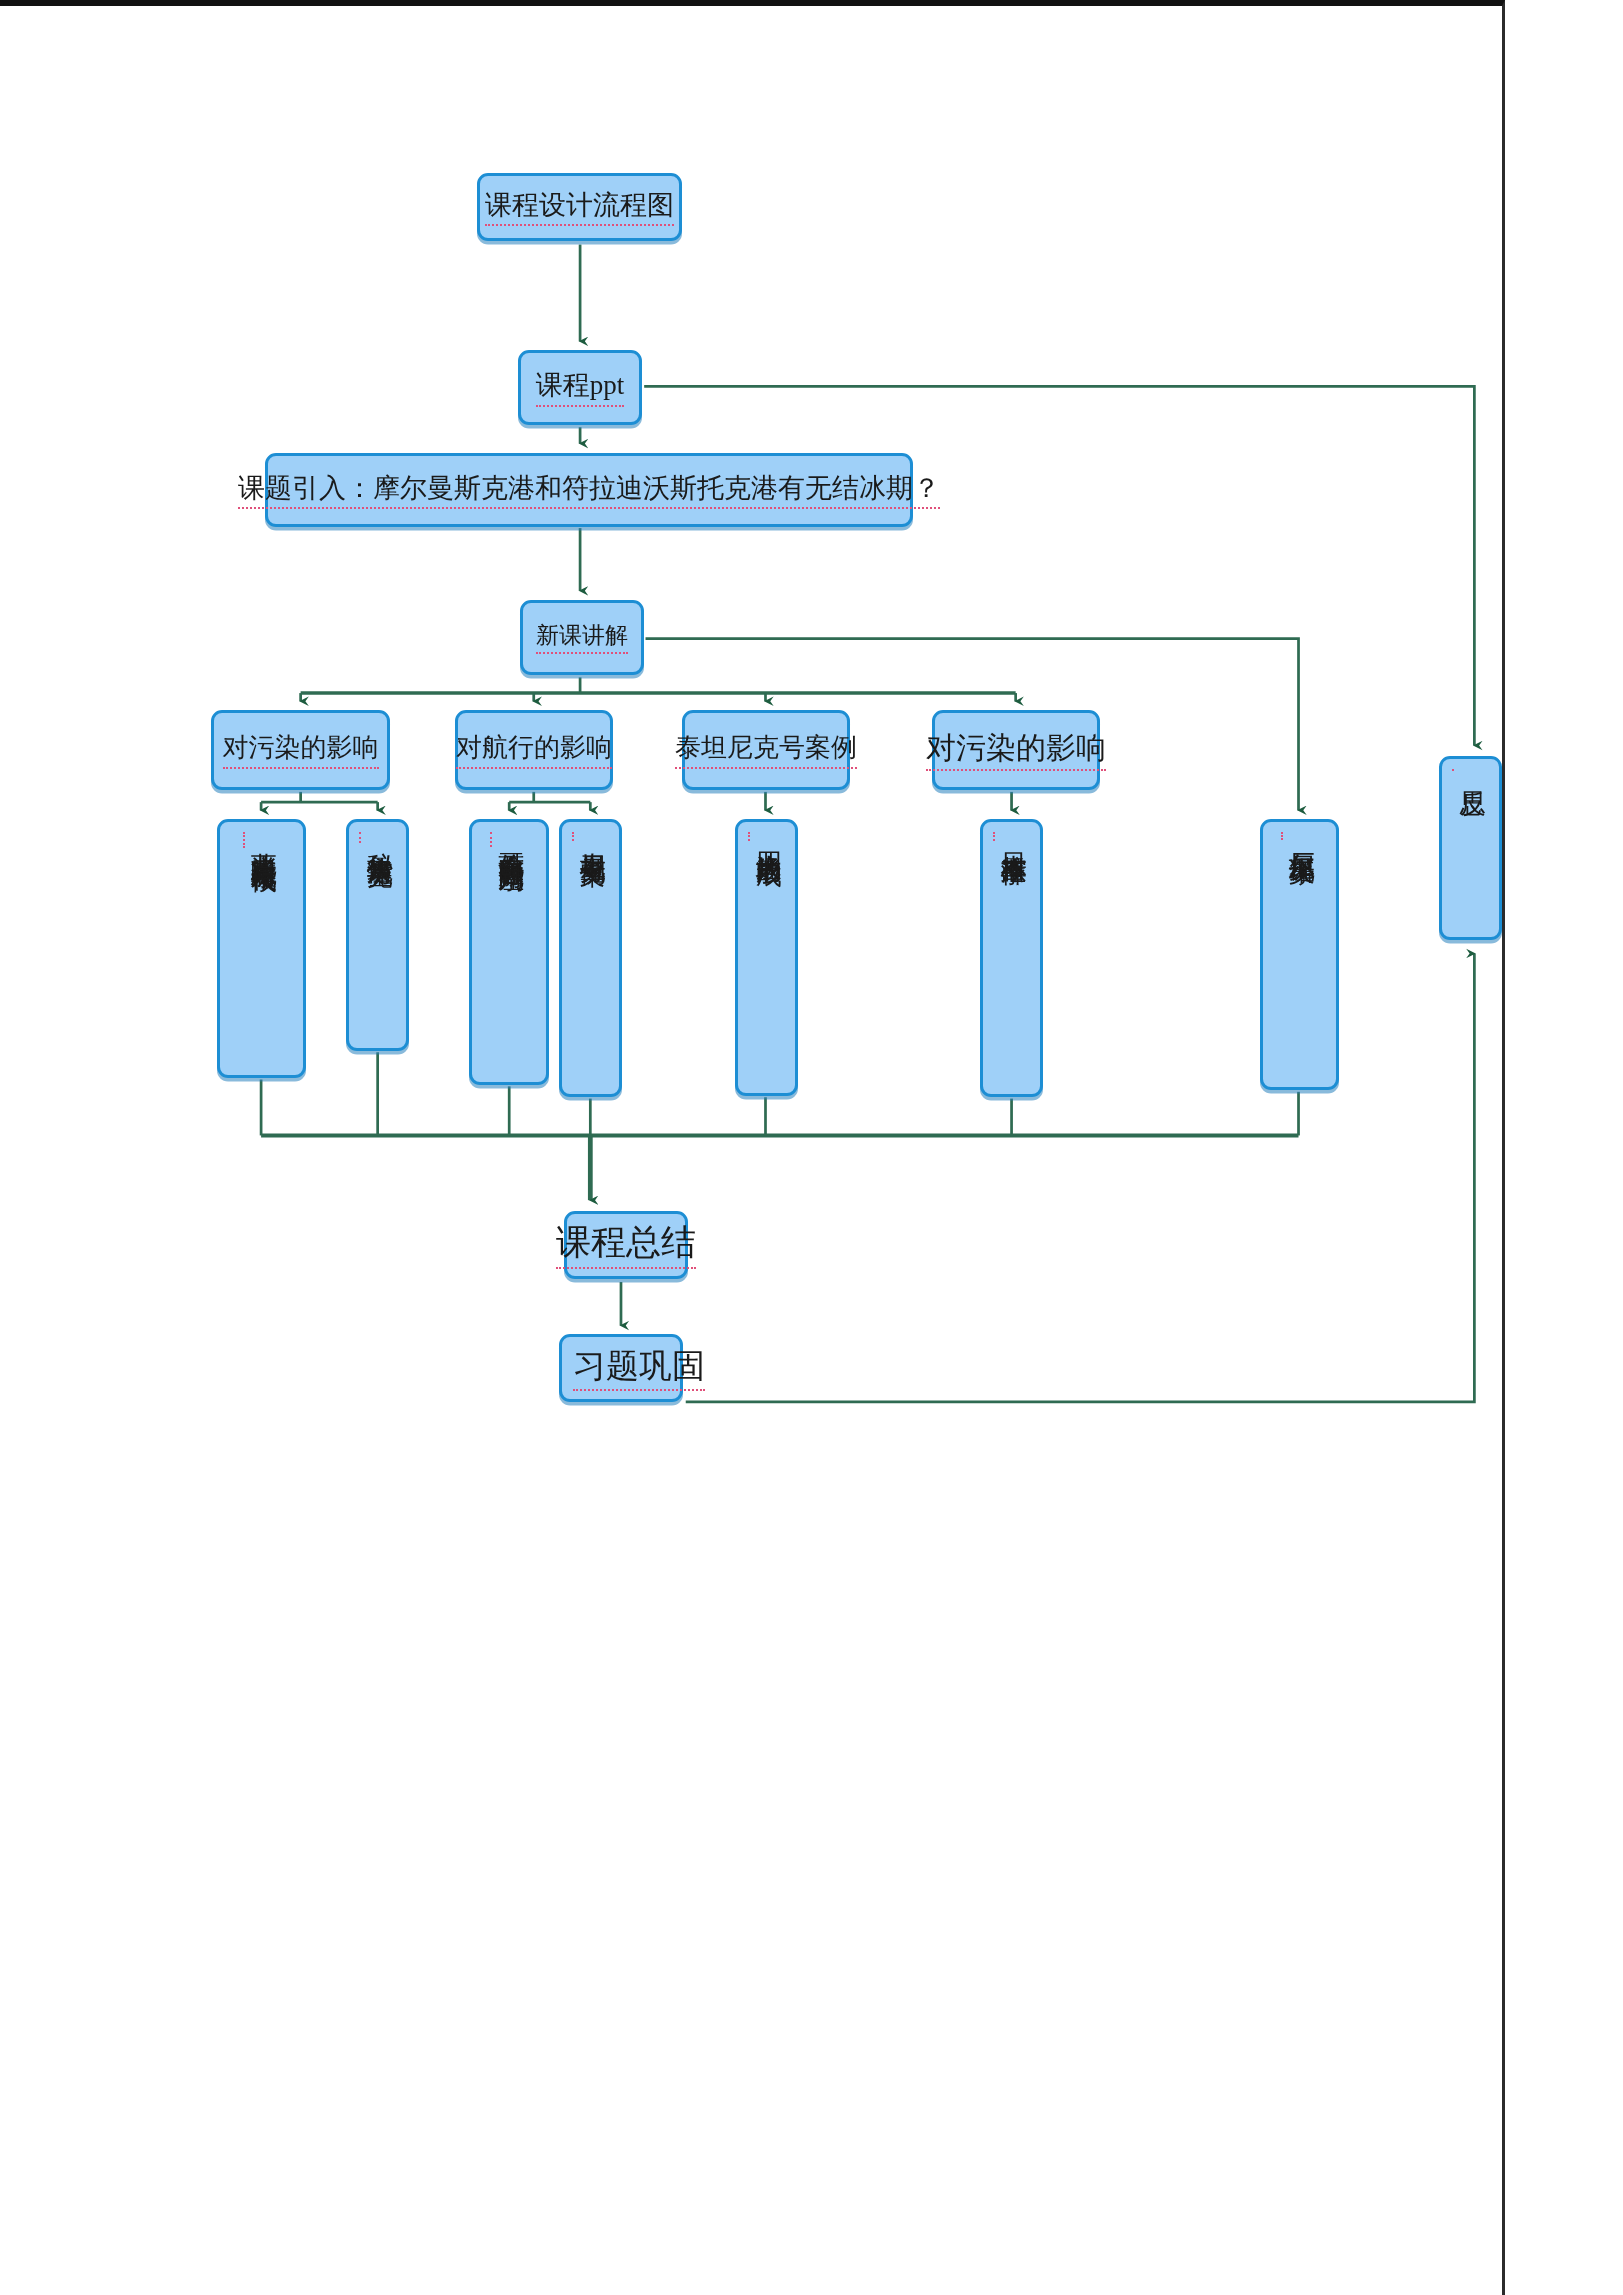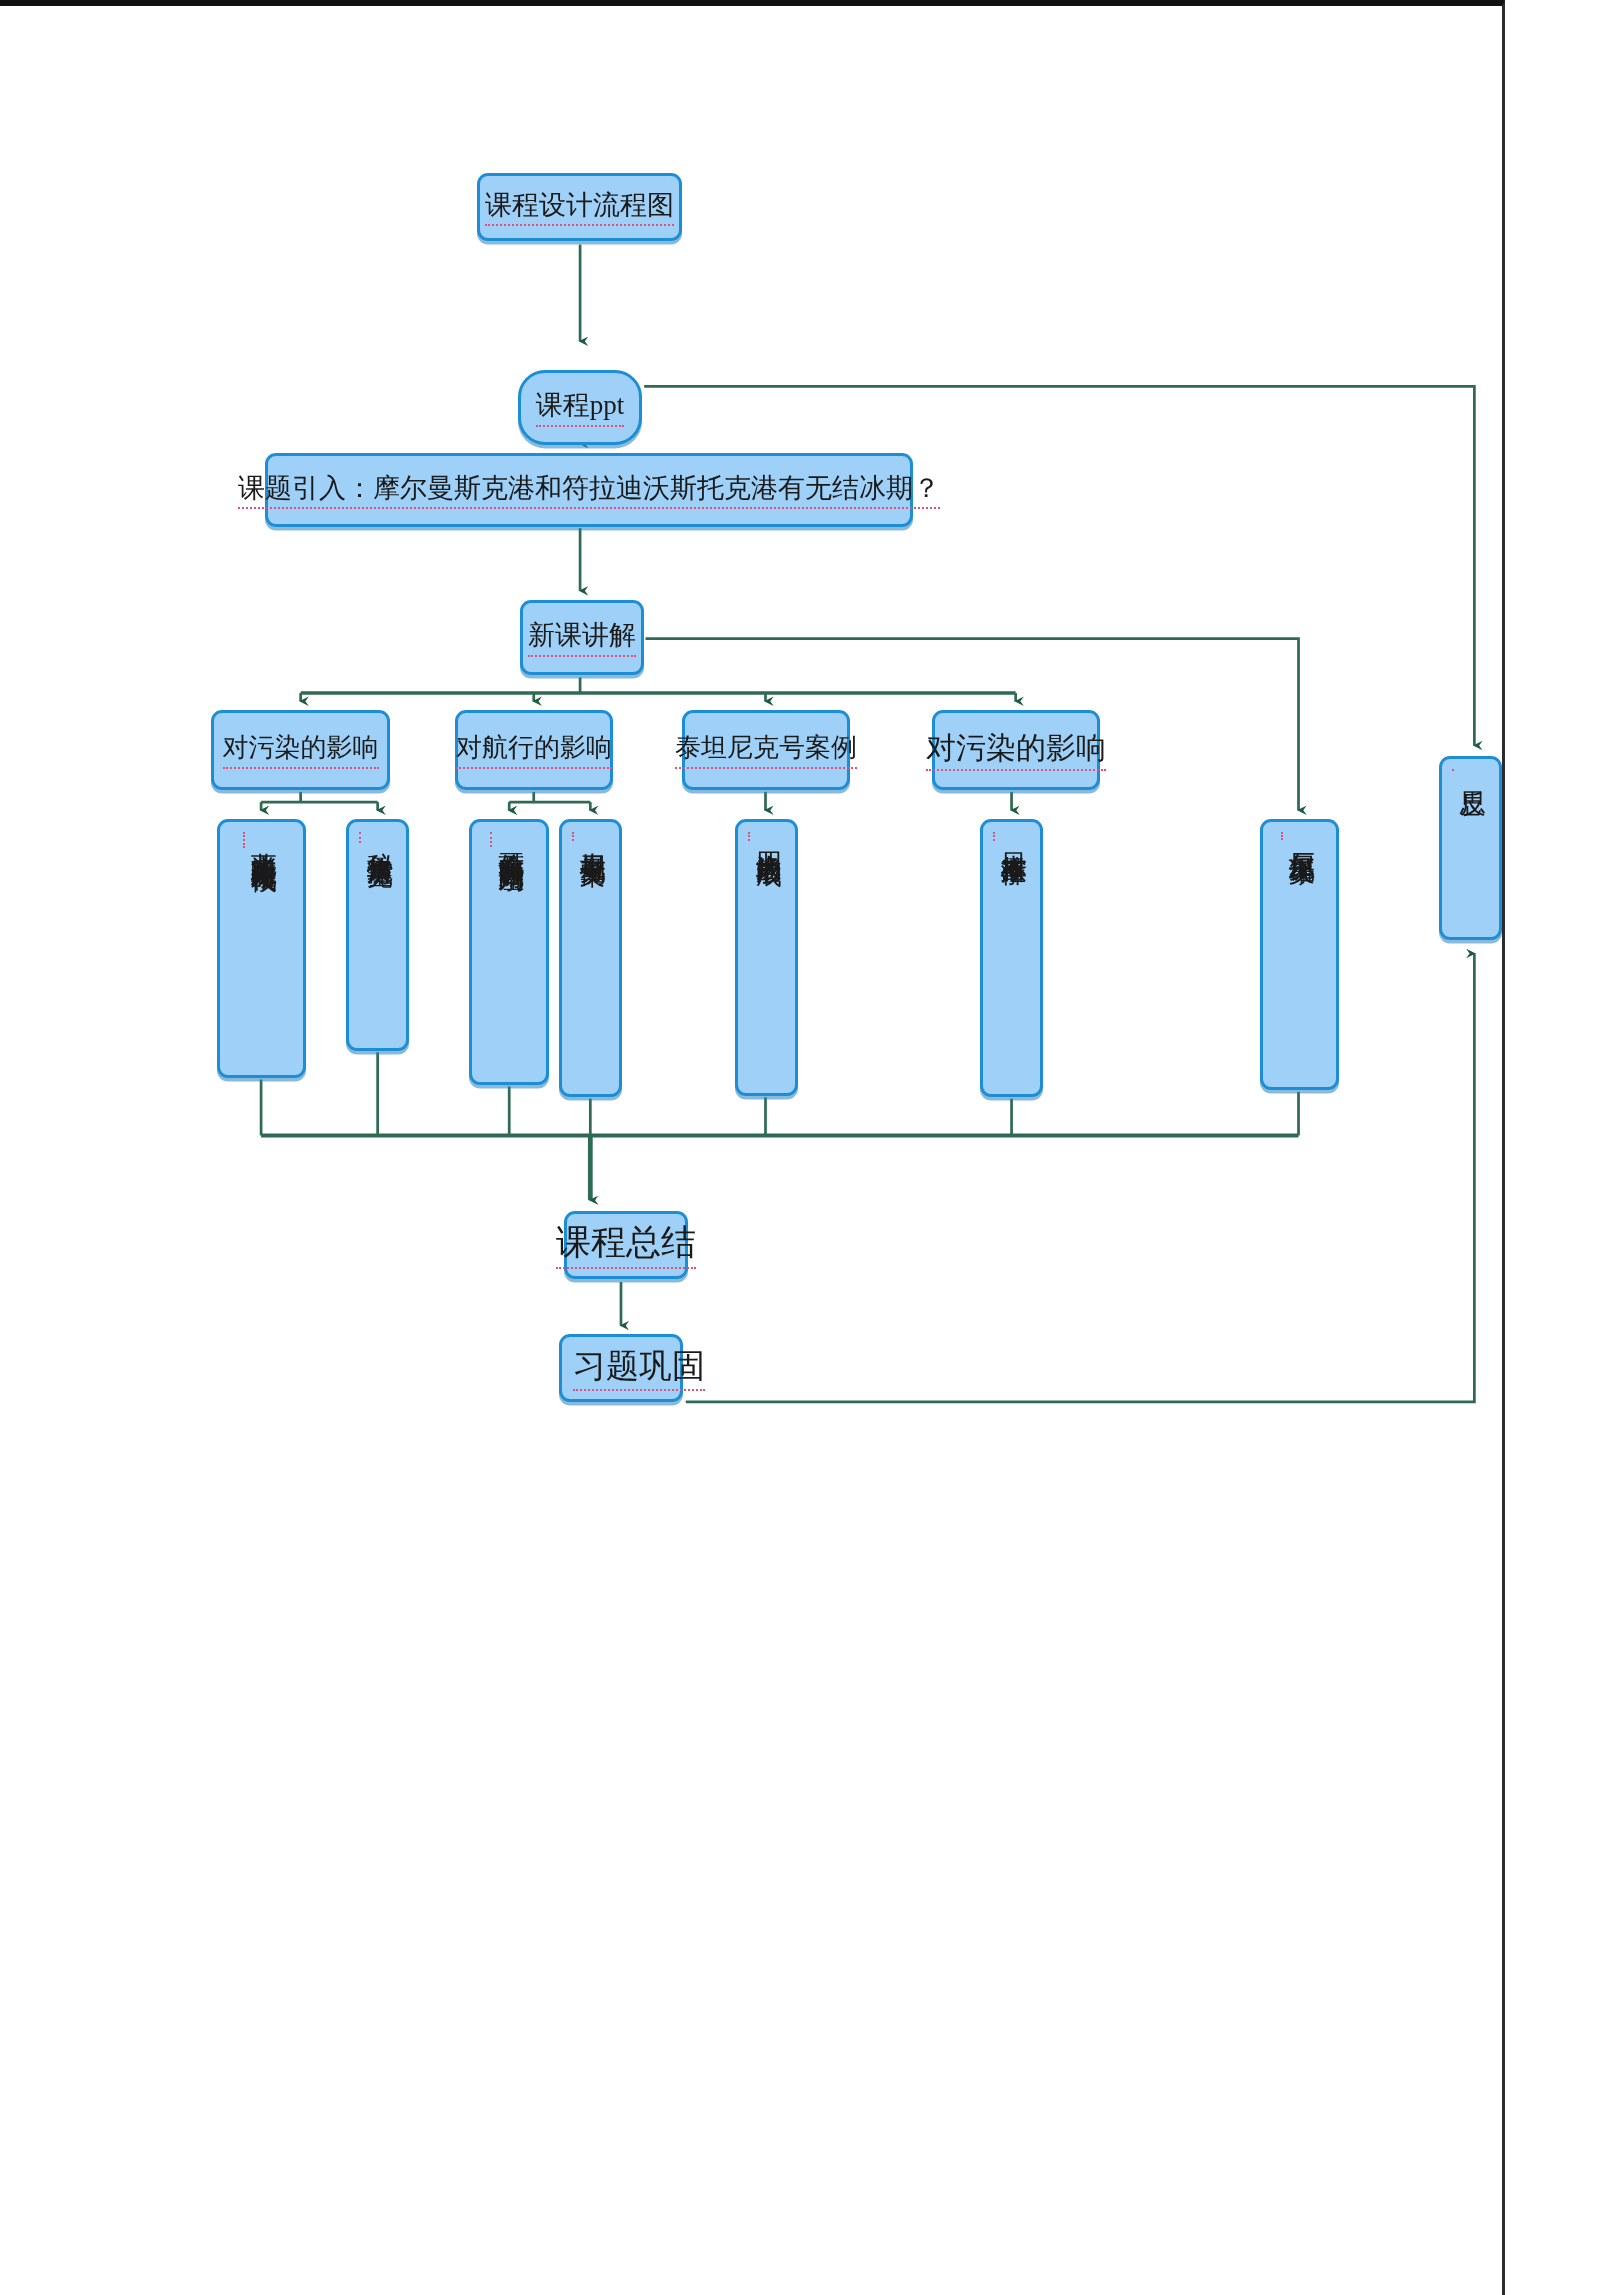--- a/index.html
+++ b/index.html
@@ -45,23 +45,23 @@
     border-bottom:none;
     border-left:2px dotted #e0507a;
     padding-bottom:0;
     padding-left:2px;
     letter-spacing:1.4px;
     text-align:left;
   }
   .node.vert.wide .lbl{max-height:382px;}
 
   .n-title{left:477px;top:167px;width:205px;height:68px;font-size:27px;}
-  .n-ppt{left:518px;top:364px;width:124px;height:75px;font-size:27px;border-radius:27px;}
+  .n-ppt{left:518px;top:344px;width:124px;height:75px;font-size:27px;}
   .n-intro{left:265px;top:447px;width:648px;height:74px;font-size:27px;}
-  .n-new{left:520px;top:594px;width:124px;height:75px;font-size:27px;}
+  .n-new{left:520px;top:594px;width:124px;height:75px;font-size:23px;}
 
   .n-c1{left:211px;top:704px;width:179px;height:80px;font-size:26px;}
   .n-c2{left:455px;top:704px;width:158px;height:80px;font-size:26px;}
   .n-c3{left:682px;top:704px;width:168px;height:80px;font-size:26px;}
   .n-c4{left:932px;top:704px;width:168px;height:80px;font-size:30px;}
 
   .n-l1{left:217px;top:813px;width:89px;height:259px;font-size:26px;}
   .n-l2{left:346px;top:813px;width:63px;height:232px;font-size:26px;}
   .n-l3{left:469px;top:813px;width:80px;height:266px;font-size:26px;}
   .n-l4{left:559px;top:813px;width:63px;height:278px;font-size:26px;}

